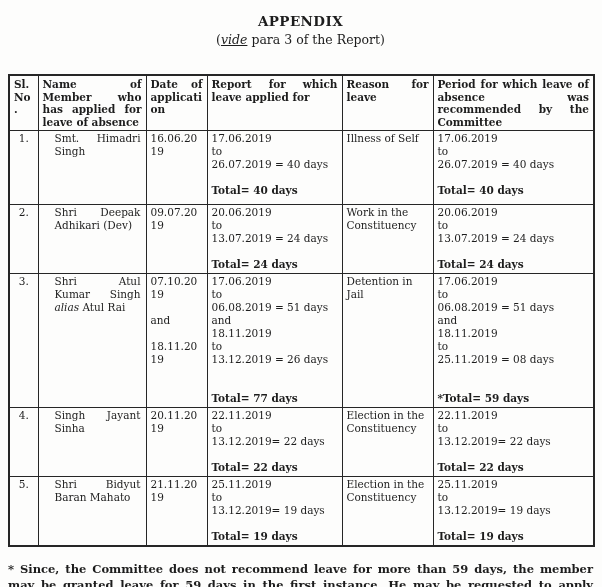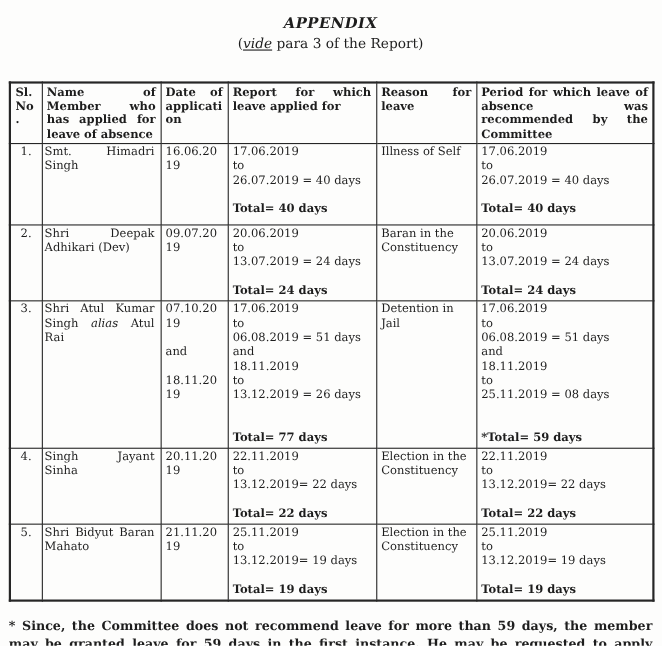--- a/index.html
+++ b/index.html
@@ -5,21 +5,21 @@
   html,body{margin:0;padding:0;background:#fdfdfc;}
   body{
     width:602px;height:587px;
     font-family:"DejaVu Serif","Liberation Serif",serif;
     color:#1d1d1d;
     -webkit-font-smoothing:antialiased;
   }
   .sheet{padding:13px 9px 0 8px;}
   .title{
     margin:0;text-align:center;
-    font-size:13.5px;font-weight:bold;letter-spacing:.4px;font-style:italic;
+    font-size:13.5px;font-weight:bold;letter-spacing:.4px;
   }
   .subtitle{
     margin:3px 0 0;text-align:center;
     font-size:12.5px;
   }
   .subtitle .vide{font-style:italic;text-decoration:underline;text-align:center;}
   table{
     border-collapse:collapse;table-layout:fixed;
     width:585px;margin-top:27px;
     border:2.5px solid #262626;
@@ -36,21 +36,21 @@
     font-weight:bold;text-align:justify;text-justify:inter-word;
     line-height:12.5px;padding-top:2px;
   }
   thead tr{height:50px;}
   tbody tr:nth-child(1){height:74px;}
   tbody tr:nth-child(2){height:69px;}
   tbody tr:nth-child(3){height:130px;}
   tbody tr:nth-child(4){height:59px;}
   tbody tr:nth-child(5){height:60px;}
   .c-sl{text-align:center;}
-  .c-name{text-align:justify;text-justify:inter-word;padding-left:2px;padding-right:5px;}
+  .c-name{text-align:justify;text-justify:inter-word;padding-left:16px;padding-right:5px;}
   .c-date,.c-period,.c-reason{}
   .line{min-height:13px;}
   .total{font-weight:bold;}
   .footnote{
     margin:14px 0 0;
     font-size:11.5px;font-weight:bold;line-height:16px;
     text-align:justify;text-justify:inter-word;
     width:585px;
   }
 </style>
@@ -115,21 +115,21 @@
             <div class="line">09.07.2019</div>
           </td>
     <td class="c-period">
             <div class="line">20.06.2019</div>
             <div class="line">to</div>
             <div class="line">13.07.2019 = 24 days</div>
             <div class="line"></div>
             <div class="line total">Total= 24 days</div>
           </td>
     <td class="c-reason">
-            <div class="line">Baran in the</div>
+            <div class="line">Work in the</div>
             <div class="line">Constituency</div>
           </td>
     <td class="c-period">
             <div class="line">20.06.2019</div>
             <div class="line">to</div>
             <div class="line">13.07.2019 = 24 days</div>
             <div class="line"></div>
             <div class="line total">Total= 24 days</div>
           </td>
   </tr>

